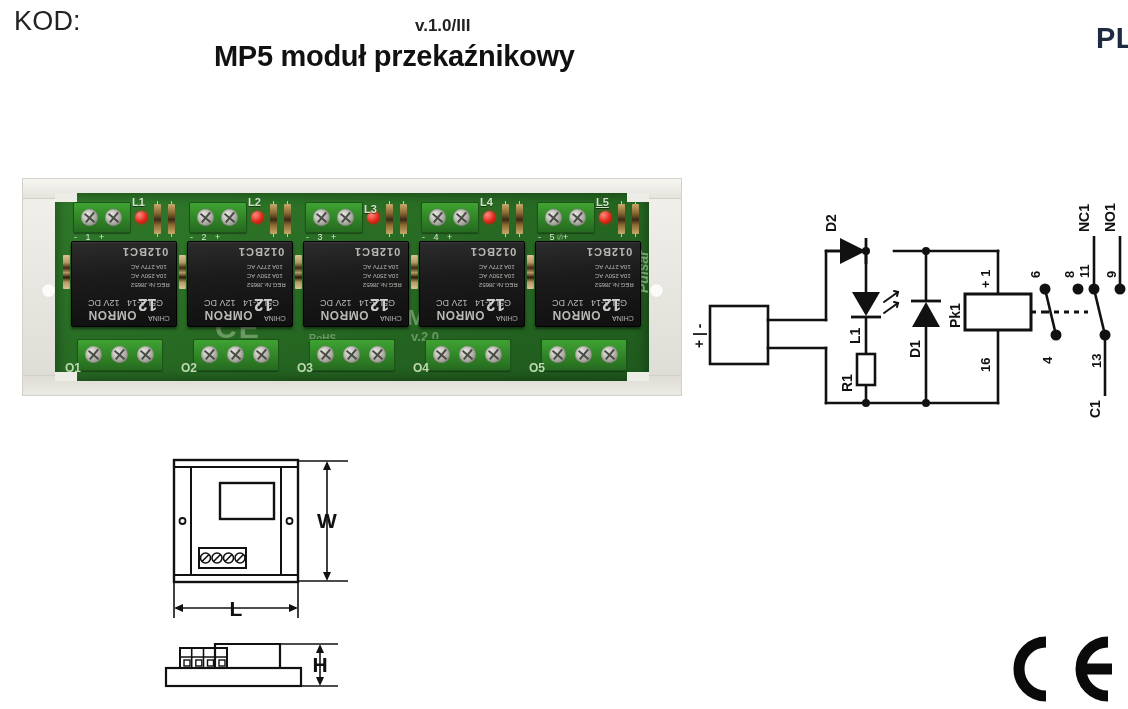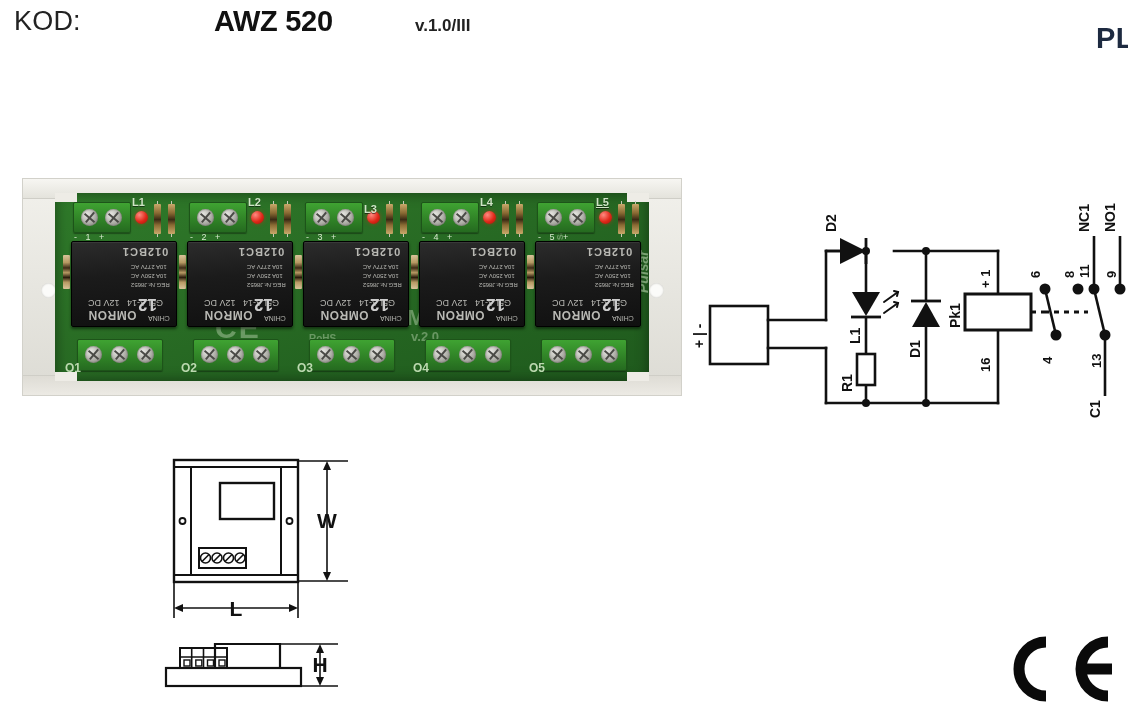--- a/index.html
+++ b/index.html
@@ -93,22 +93,22 @@
   #dims{position:absolute;left:160px;top:452px;width:210px;height:250px;}
 
   
   #ce-mark{position:absolute;left:1000px;top:634px;width:128px;height:70px;}
 </style>
 </head>
 <body>
 
 <div id="header">
   <div class="hdr-label" id="kod-label">KOD:</div>
-  <div class="hdr-value" id="kod-value">AWZ 520</div>
   <div id="kod-version">v.1.0/III</div>
+  <div class="hdr-value" id="nazwa-value">MP5 moduł przekaźnikowy</div>
   <div id="lang-badge">PL</div>
 </div>
 
 <div id="photo">
   <div id="rail">
     <div id="rail-top"></div>
     <div id="rail-bot"></div>
     <div class="rail-hole" id="rail-hole-l"></div>
     <div class="rail-hole" id="rail-hole-r"></div>
 

